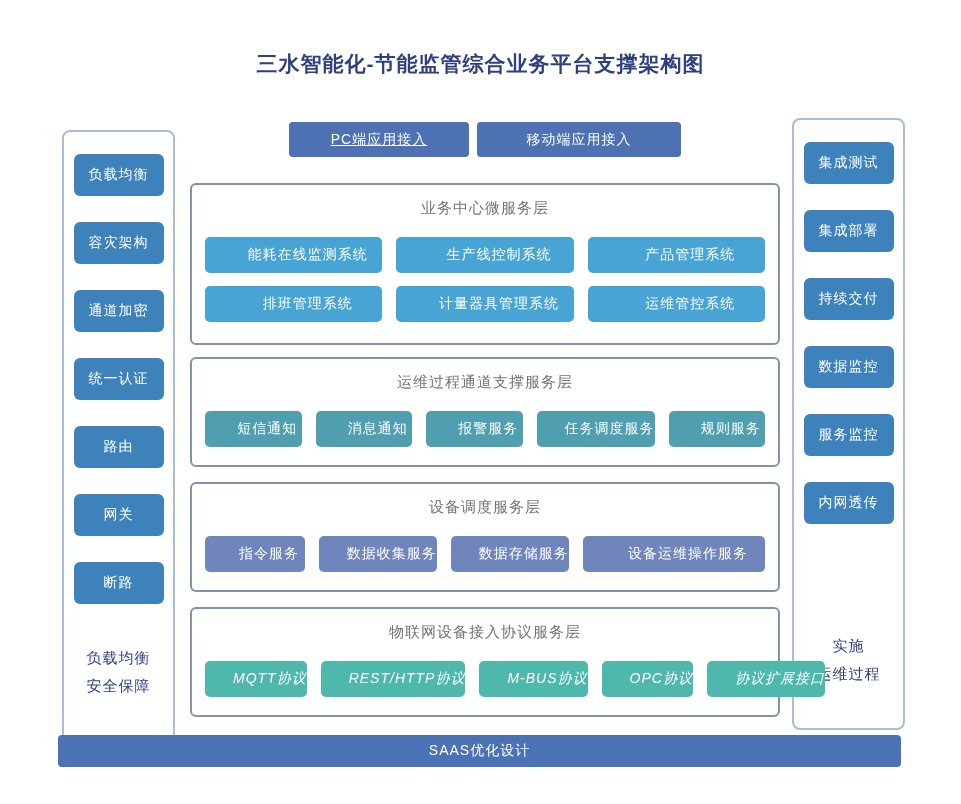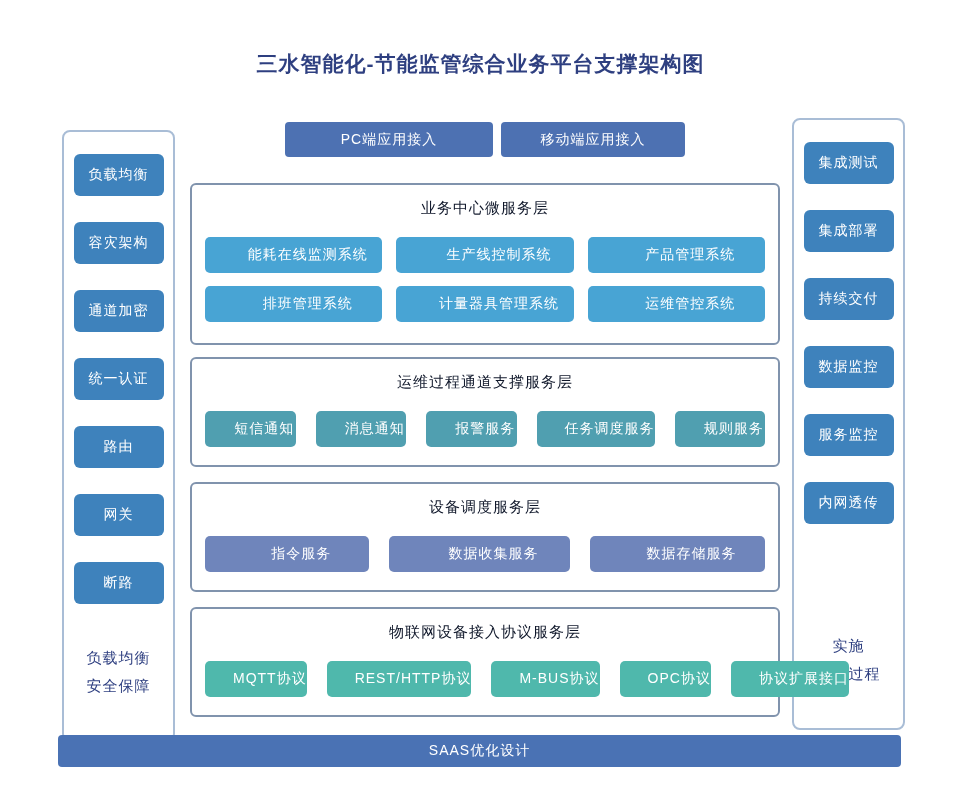--- a/index.html
+++ b/index.html
@@ -41,57 +41,57 @@
 
   .access-row {
     position: absolute; top: 122px; left: 0; width: 590px;
     display: flex; justify-content: center; gap: 8px;
   }
   .access-btn {
     height: 35px; background: #4d71b2; border-radius: 4px; color: #ffffff;
     font-size: 14px; display: flex; align-items: center; justify-content: center;
     letter-spacing: 1px;
   }
-  .access-btn.pc  { width: 208px; }
-  .access-btn.mob { width: 184px; }
+  .access-btn.pc  { width: 180px; text-decoration: underline; }
+  .access-btn.mob { width: 204px; }
 
   .layer {
     position: absolute; left: 0; width: 590px;
     border: 2px solid #8093ad; border-radius: 6px; background: #ffffff;
     padding: 14px 13px 0 13px;
   }
   .layer-1 { top: 183px; height: 162px; }
   .layer-2 { top: 357px; height: 110px; }
   .layer-3 { top: 482px; height: 110px; }
   .layer-4 { top: 607px; height: 110px; }
 
   .layer-title {
-    text-align: center; color: #0f172a; font-size: 15px;
+    text-align: center; color: #737373; font-size: 15px;
     letter-spacing: 1px; margin-bottom: 19px;
   }
   .layer-grid {
     display: grid; grid-template-columns: repeat(3, 1fr);
     column-gap: 14px; row-gap: 13px;
   }
-  .layer-row { display: flex; gap: 20px; }
+  .layer-row { display: flex; gap: 14px; }
 
   .blk {
     height: 36px; border-radius: 5px; color: #ffffff; font-size: 14px;
     display: flex; align-items: center; justify-content: center;
     letter-spacing: 1px; white-space: nowrap; padding-left: 28px;
   }
   .layer-1 .blk { background: #48a4d4; }
   .layer-2 .blk { background: #509fb0; flex: 1; }
   .layer-2 .blk.wide { flex: 1.2; }
   .layer-3 .blk { background: #6f85bb; }
   .layer-3 .f1 { flex: 1; }
   .layer-3 .f2 { flex: 1.12; font-family: Liberation Mono, monospace; }
   .layer-3 .f3 { flex: 1.08; }
   .layer-3 .fwide { flex: 2.15; }
-  .layer-4 .blk { background: #4fb8ac; flex: 1; }
+  .layer-4 .blk { background: #4fb8ac; flex: 1; font-style: italic; }
   .layer-4 .blk.wide { flex: 1.08; }
 
   .saas-bar {
     position: absolute; left: 58px; top: 735px; width: 843px; height: 32px;
     background: #4a72b4; border-radius: 4px; color: #ffffff; font-size: 14px;
     display: flex; align-items: center; justify-content: center;
     letter-spacing: 1px;
   }
 </style>
 </head>
@@ -157,20 +157,21 @@
         <div class="blk">规则服务</div>
       </div>
     </div>
 
     <div class="layer layer-3">
       <div class="layer-title">设备调度服务层</div>
       <div class="layer-row">
         <div class="blk f1">指令服务</div>
         <div class="blk f2">数据收集服务</div>
         <div class="blk f3">数据存储服务</div>
+        <div class="blk fwide">设备运维操作服务</div>
       </div>
     </div>
 
     <div class="layer layer-4">
       <div class="layer-title">物联网设备接入协议服务层</div>
       <div class="layer-row">
         <div class="blk">MQTT协议</div>
         <div class="blk wide">REST/HTTP协议</div>
         <div class="blk">M-BUS协议</div>
         <div class="blk">OPC协议</div>

